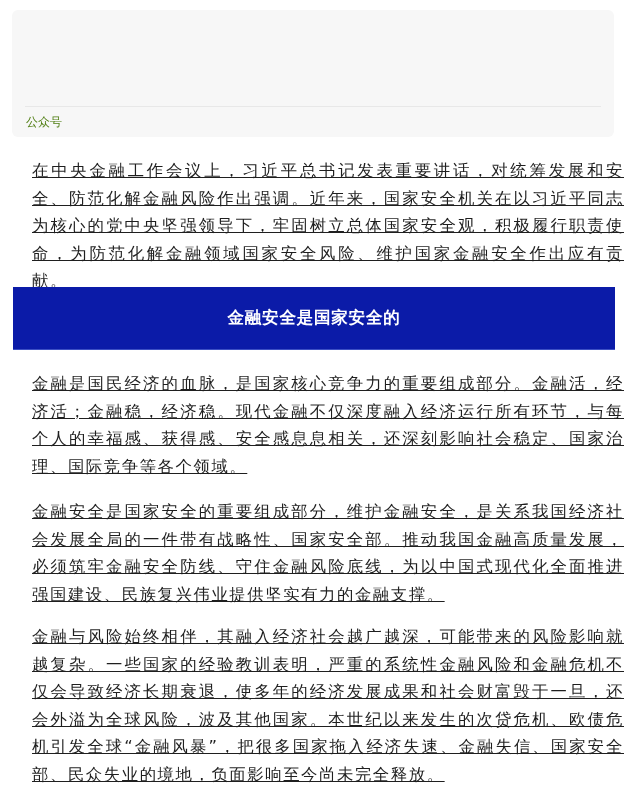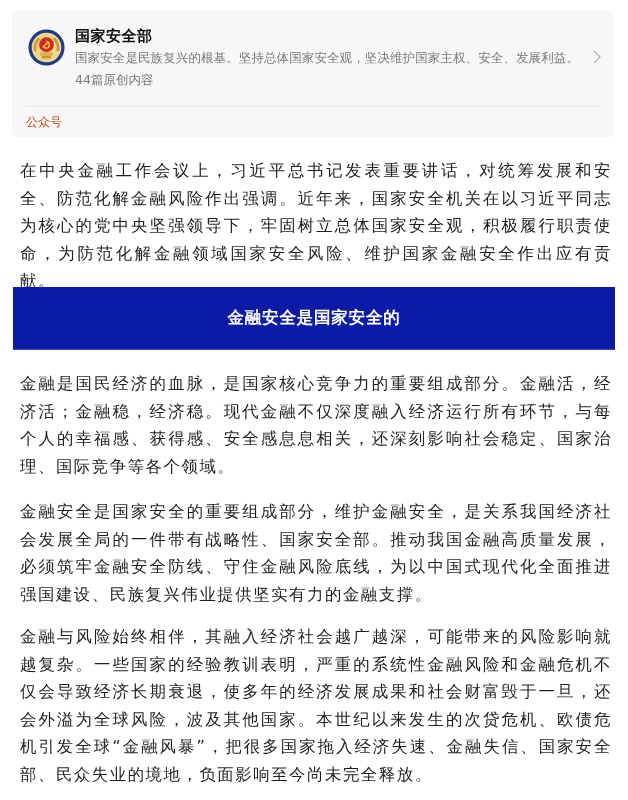--- a/index.html
+++ b/index.html
@@ -78,34 +78,35 @@
     right: 13px;
     top: 96px;
     height: 1px;
     background: #e8e8e8;
   }
   .account-type {
     position: absolute;
     left: 14px;
     top: 104px;
     font-size: 12px;
-    color: #c2410c;
+    color: #4d7c0f;
   }
 
   
   .para {
     position: absolute;
-    left: 20px;
+    left: 32px;
     width: 592px;
     margin: 0;
     font-size: 16.4px;
     line-height: 27.6px;
     letter-spacing: 1.55px;
     color: #1f1f1f;
     text-align: justify;
+    text-decoration: underline;
   }
   #p1 { top: 157px; }
   #p2 { top: 370px; }
   #p3 { top: 498px; }
   #p4 { top: 623px; }
 
   .section-banner {
     position: absolute;
     left: 13px;
     top: 287px;
@@ -124,37 +125,20 @@
     font-size: 16.5px;
     font-weight: bold;
     line-height: 28px;
     letter-spacing: 0.8px;
   }
 </style>
 </head>
 <body>
 
 <div class="account-card">
-  <div class="account-main">
-    <svg class="avatar" viewBox="0 0 40 40">
-      <circle cx="20" cy="20" r="19.5" fill="#1c3b8c"></circle>
-      <circle cx="20" cy="20" r="16" fill="#f2d78a"></circle>
-      <path d="M8 24 Q6 16 12 10 M32 24 Q34 16 28 10" stroke="#c99a3a" stroke-width="3" fill="none"></path>
-      <circle cx="20" cy="17" r="8" fill="#d42a1e"></circle>
-      <path d="M16 20 L22 14 M20 13 Q25 15 22 20 Q19 22 17 19" stroke="#f5d34a" stroke-width="1.4" fill="none"></path>
-      <rect x="13" y="25" width="14" height="4" fill="#e1b14e"></rect>
-      <rect x="15" y="29" width="10" height="3" fill="#c8972f"></rect>
-    </svg>
-    <div class="account-name">国家安全部</div>
-    <div class="account-desc">国家安全是民族复兴的根基。坚持总体国家安全观，坚决维护国家主权、安全、发展利益。</div>
-    <div class="account-count">44篇原创内容</div>
-    <svg class="chevron" viewBox="0 0 10 14">
-      <path d="M2 1 L8 7 L2 13" stroke="#b5b5b5" stroke-width="1.3" fill="none"></path>
-    </svg>
-  </div>
   <div class="card-divider"></div>
   <div class="account-type">公众号</div>
 </div>
 
 <p class="para" id="p1">在中央金融工作会议上，习近平总书记发表重要讲话，对统筹发展和安全、防范化解金融风险作出强调。近年来，国家安全机关在以习近平同志为核心的党中央坚强领导下，牢固树立总体国家安全观，积极履行职责使命，为防范化解金融领域国家安全风险、维护国家金融安全作出应有贡献。</p>
 
 <div class="section-banner">
   <div class="banner-line">金融安全是国家安全的</div>
 </div>
 

